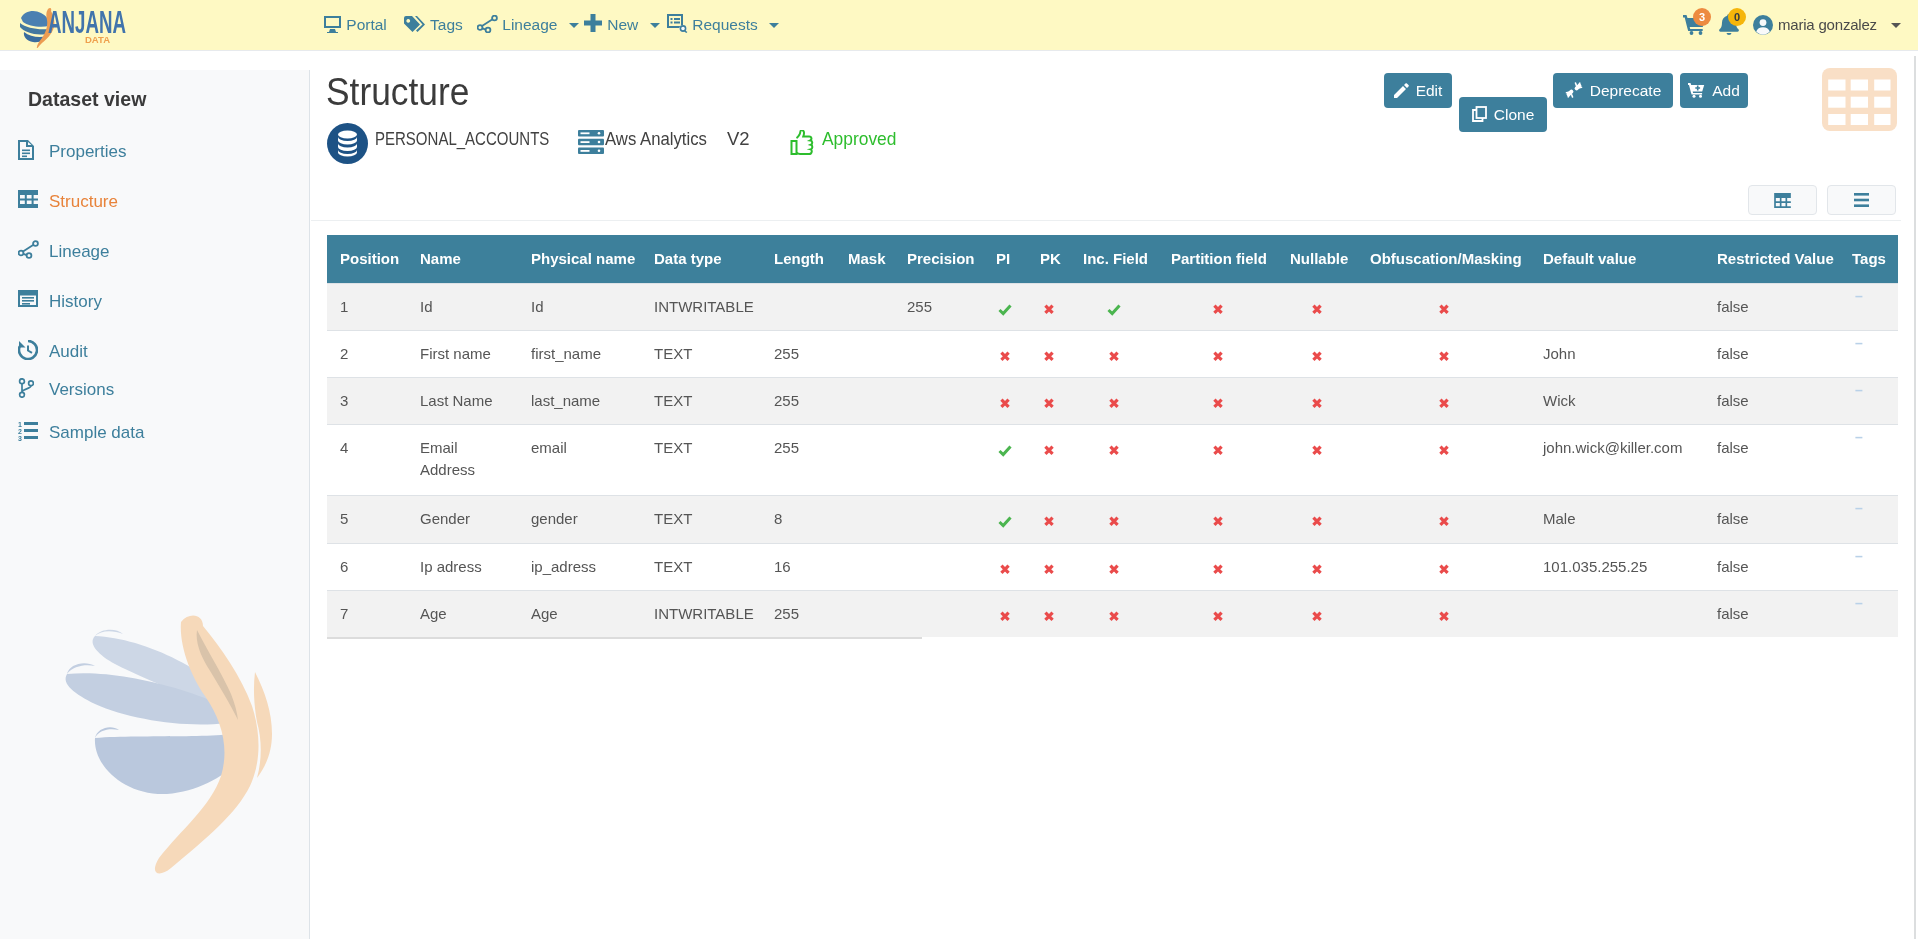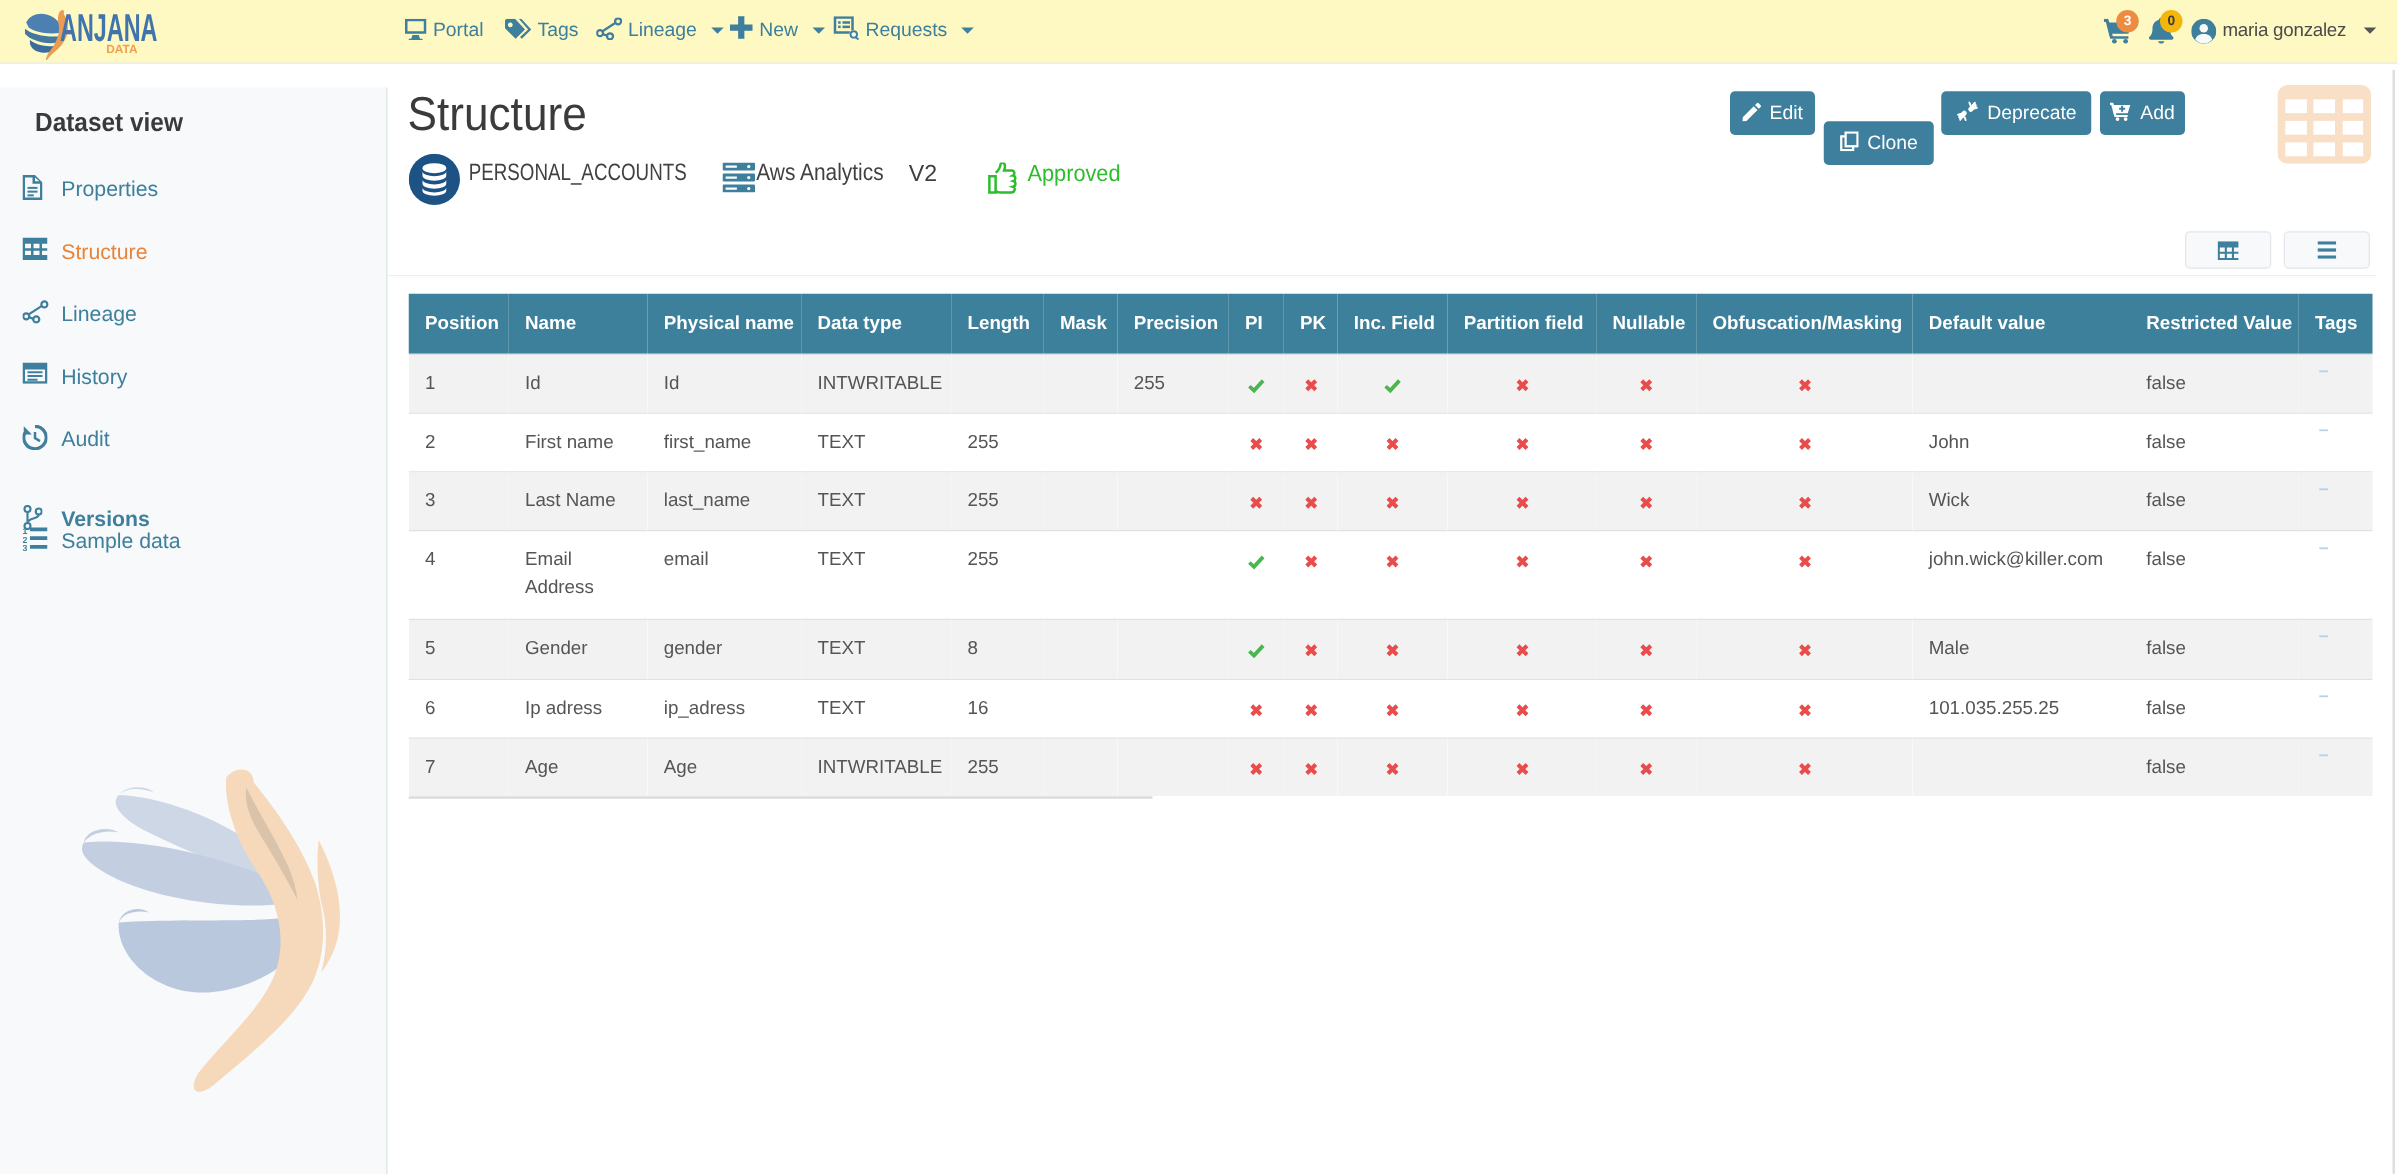--- a/index.html
+++ b/index.html
@@ -173,21 +173,21 @@
     <span>History</span>
   </div>
   <div class="sitem" style="top:271px;">
     <svg width="20" height="20" viewBox="0 0 20 20">
       <path d="M10,1 a9,9 0 1 1 -8.2,5.3" fill="none" stroke="#3d7f9c" stroke-width="2.6"></path>
       <path d="M1,1 v6.5 h6.5 z" fill="#3d7f9c"></path>
       <path d="M10,5.5 v5 l4,2.4" fill="none" stroke="#3d7f9c" stroke-width="2"></path>
     </svg>
     <span>Audit</span>
   </div>
-  <div class="sitem" style="top:335px;font-weight:bold;">
+  <div class="sitem" style="top:309px;">
     <svg width="16" height="20" viewBox="0 0 16 20">
       <circle cx="4" cy="3.2" r="2.4" fill="none" stroke="#3d7f9c" stroke-width="1.7"></circle>
       <circle cx="13" cy="5.2" r="2.4" fill="none" stroke="#3d7f9c" stroke-width="1.7"></circle>
       <circle cx="4" cy="16.8" r="2.4" fill="none" stroke="#3d7f9c" stroke-width="1.7"></circle>
       <path d="M4,5.6 v8.8 M13,7.6 c0,4 -9,2.5 -9,7" fill="none" stroke="#3d7f9c" stroke-width="1.7"></path>
     </svg>
     <span>Versions</span>
   </div>
   <div class="sitem" style="top:352px;">
     <svg width="20" height="20" viewBox="0 0 20 20" fill="#3d7f9c">

